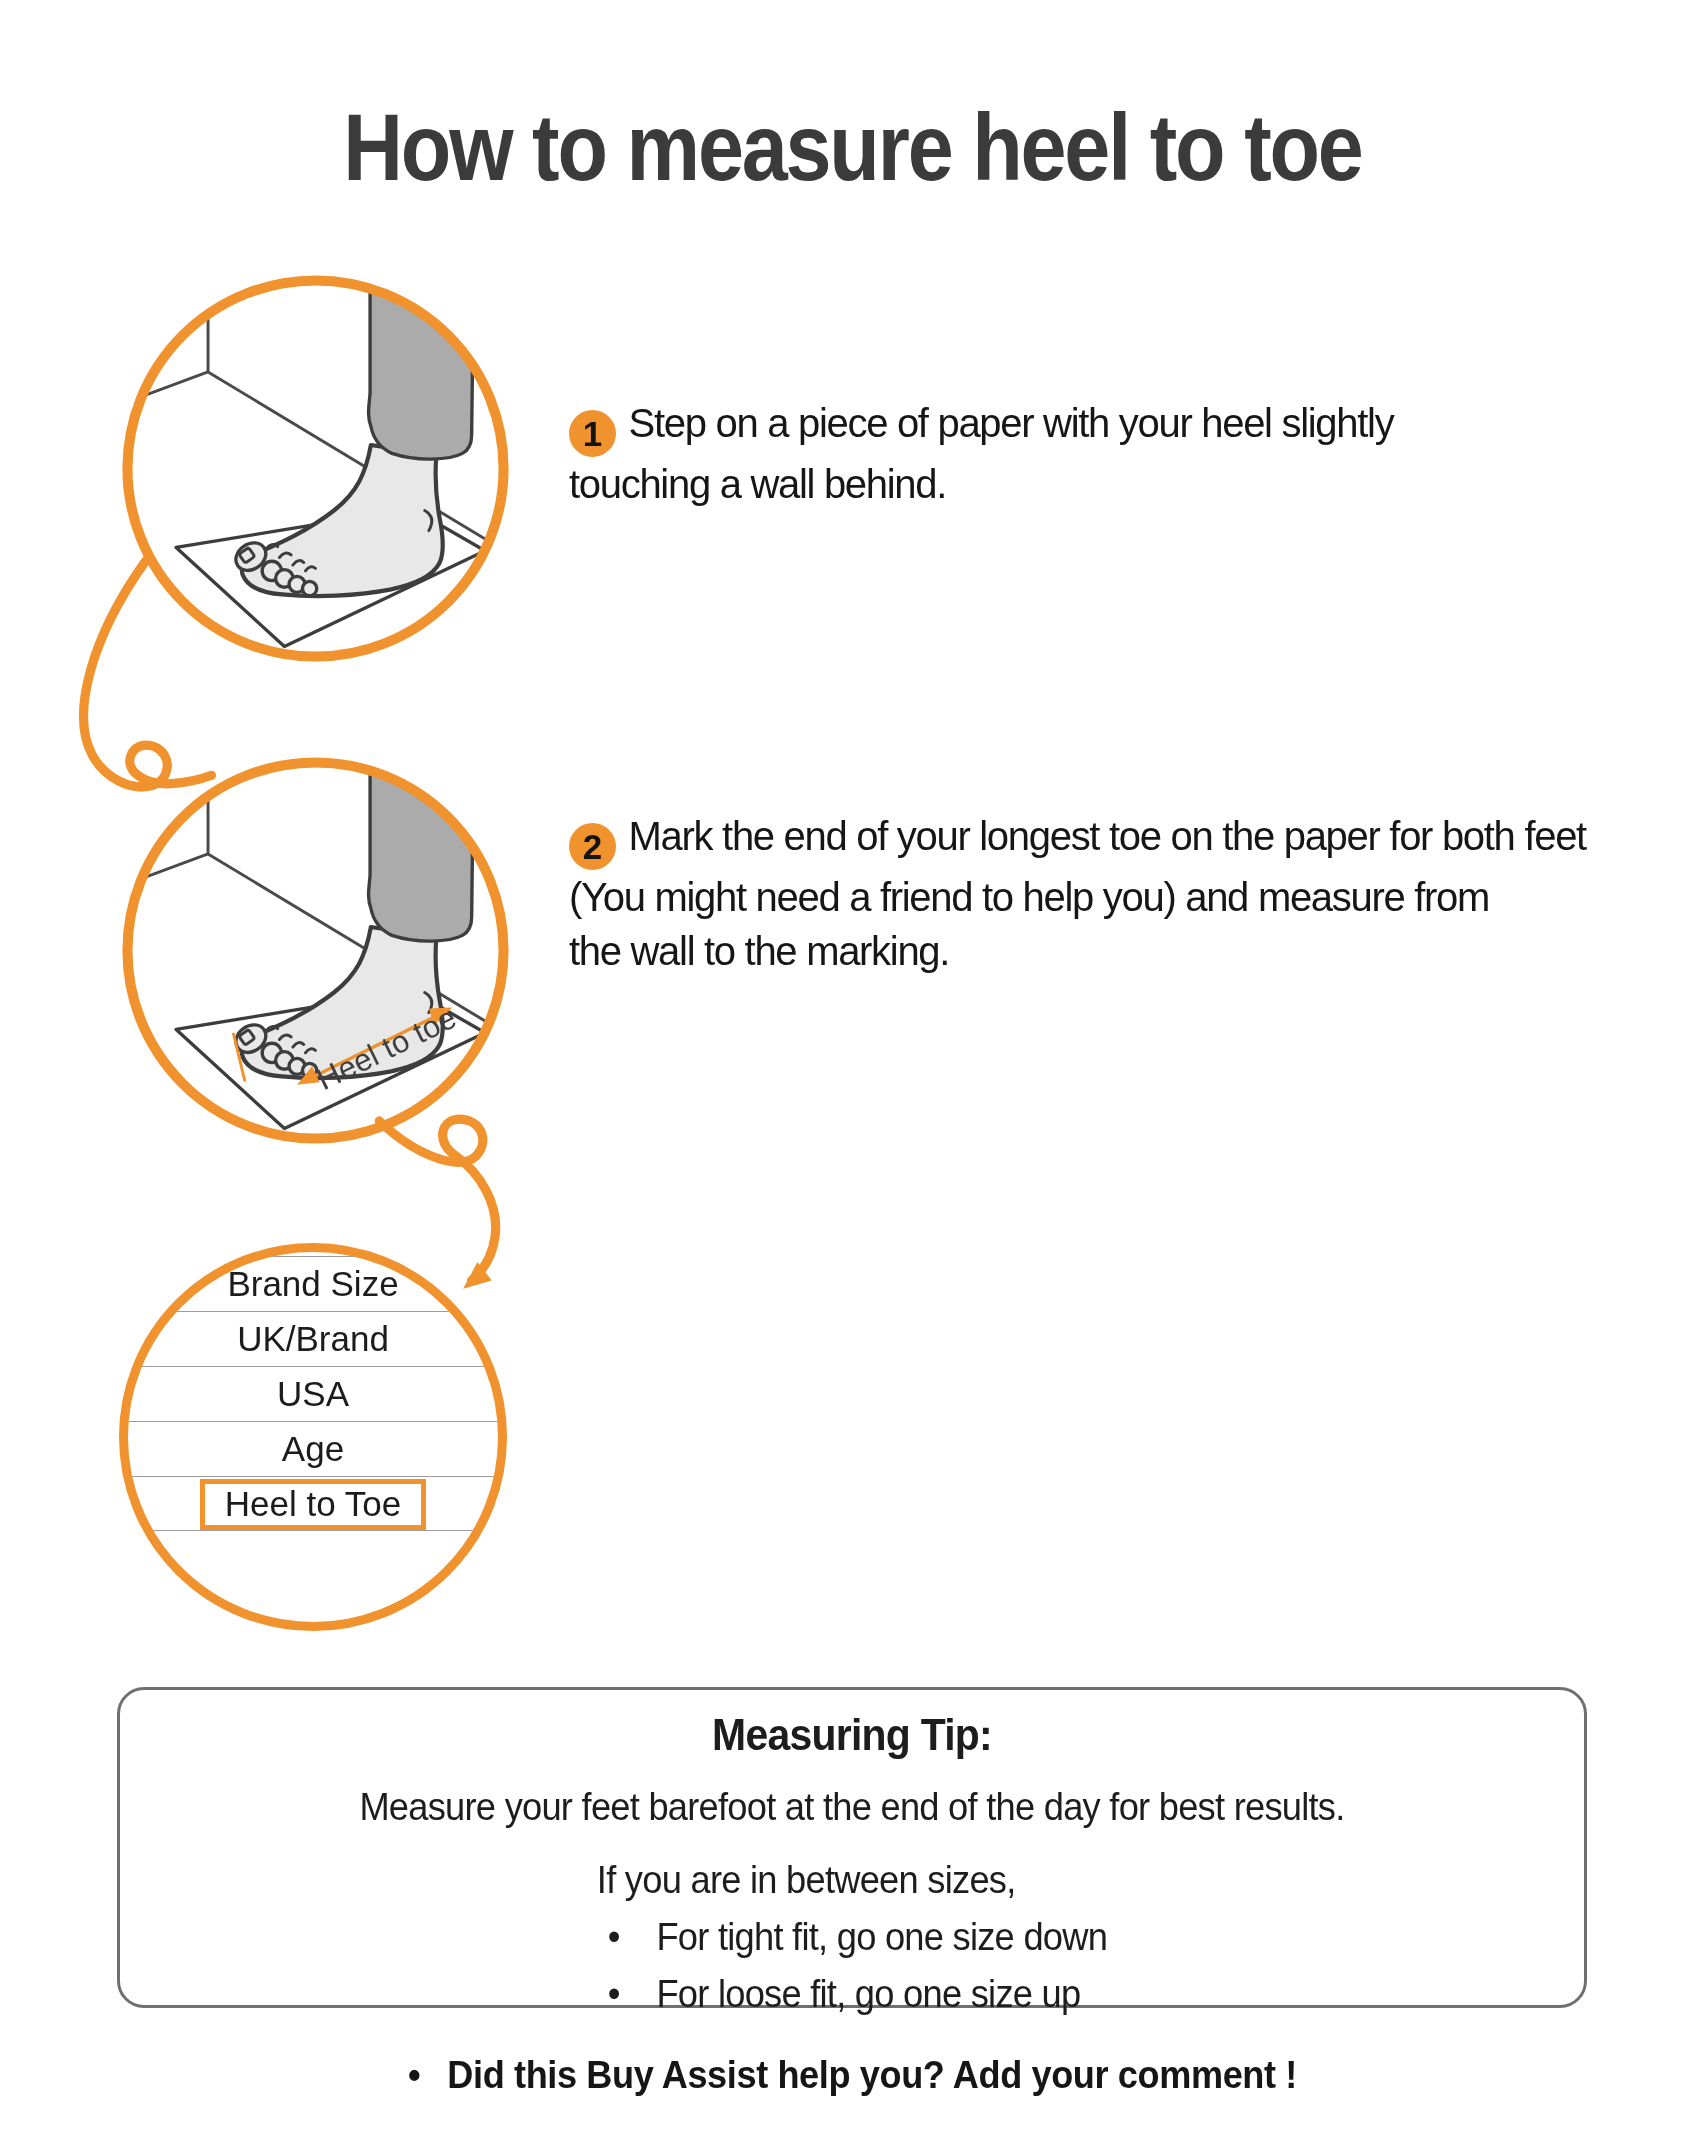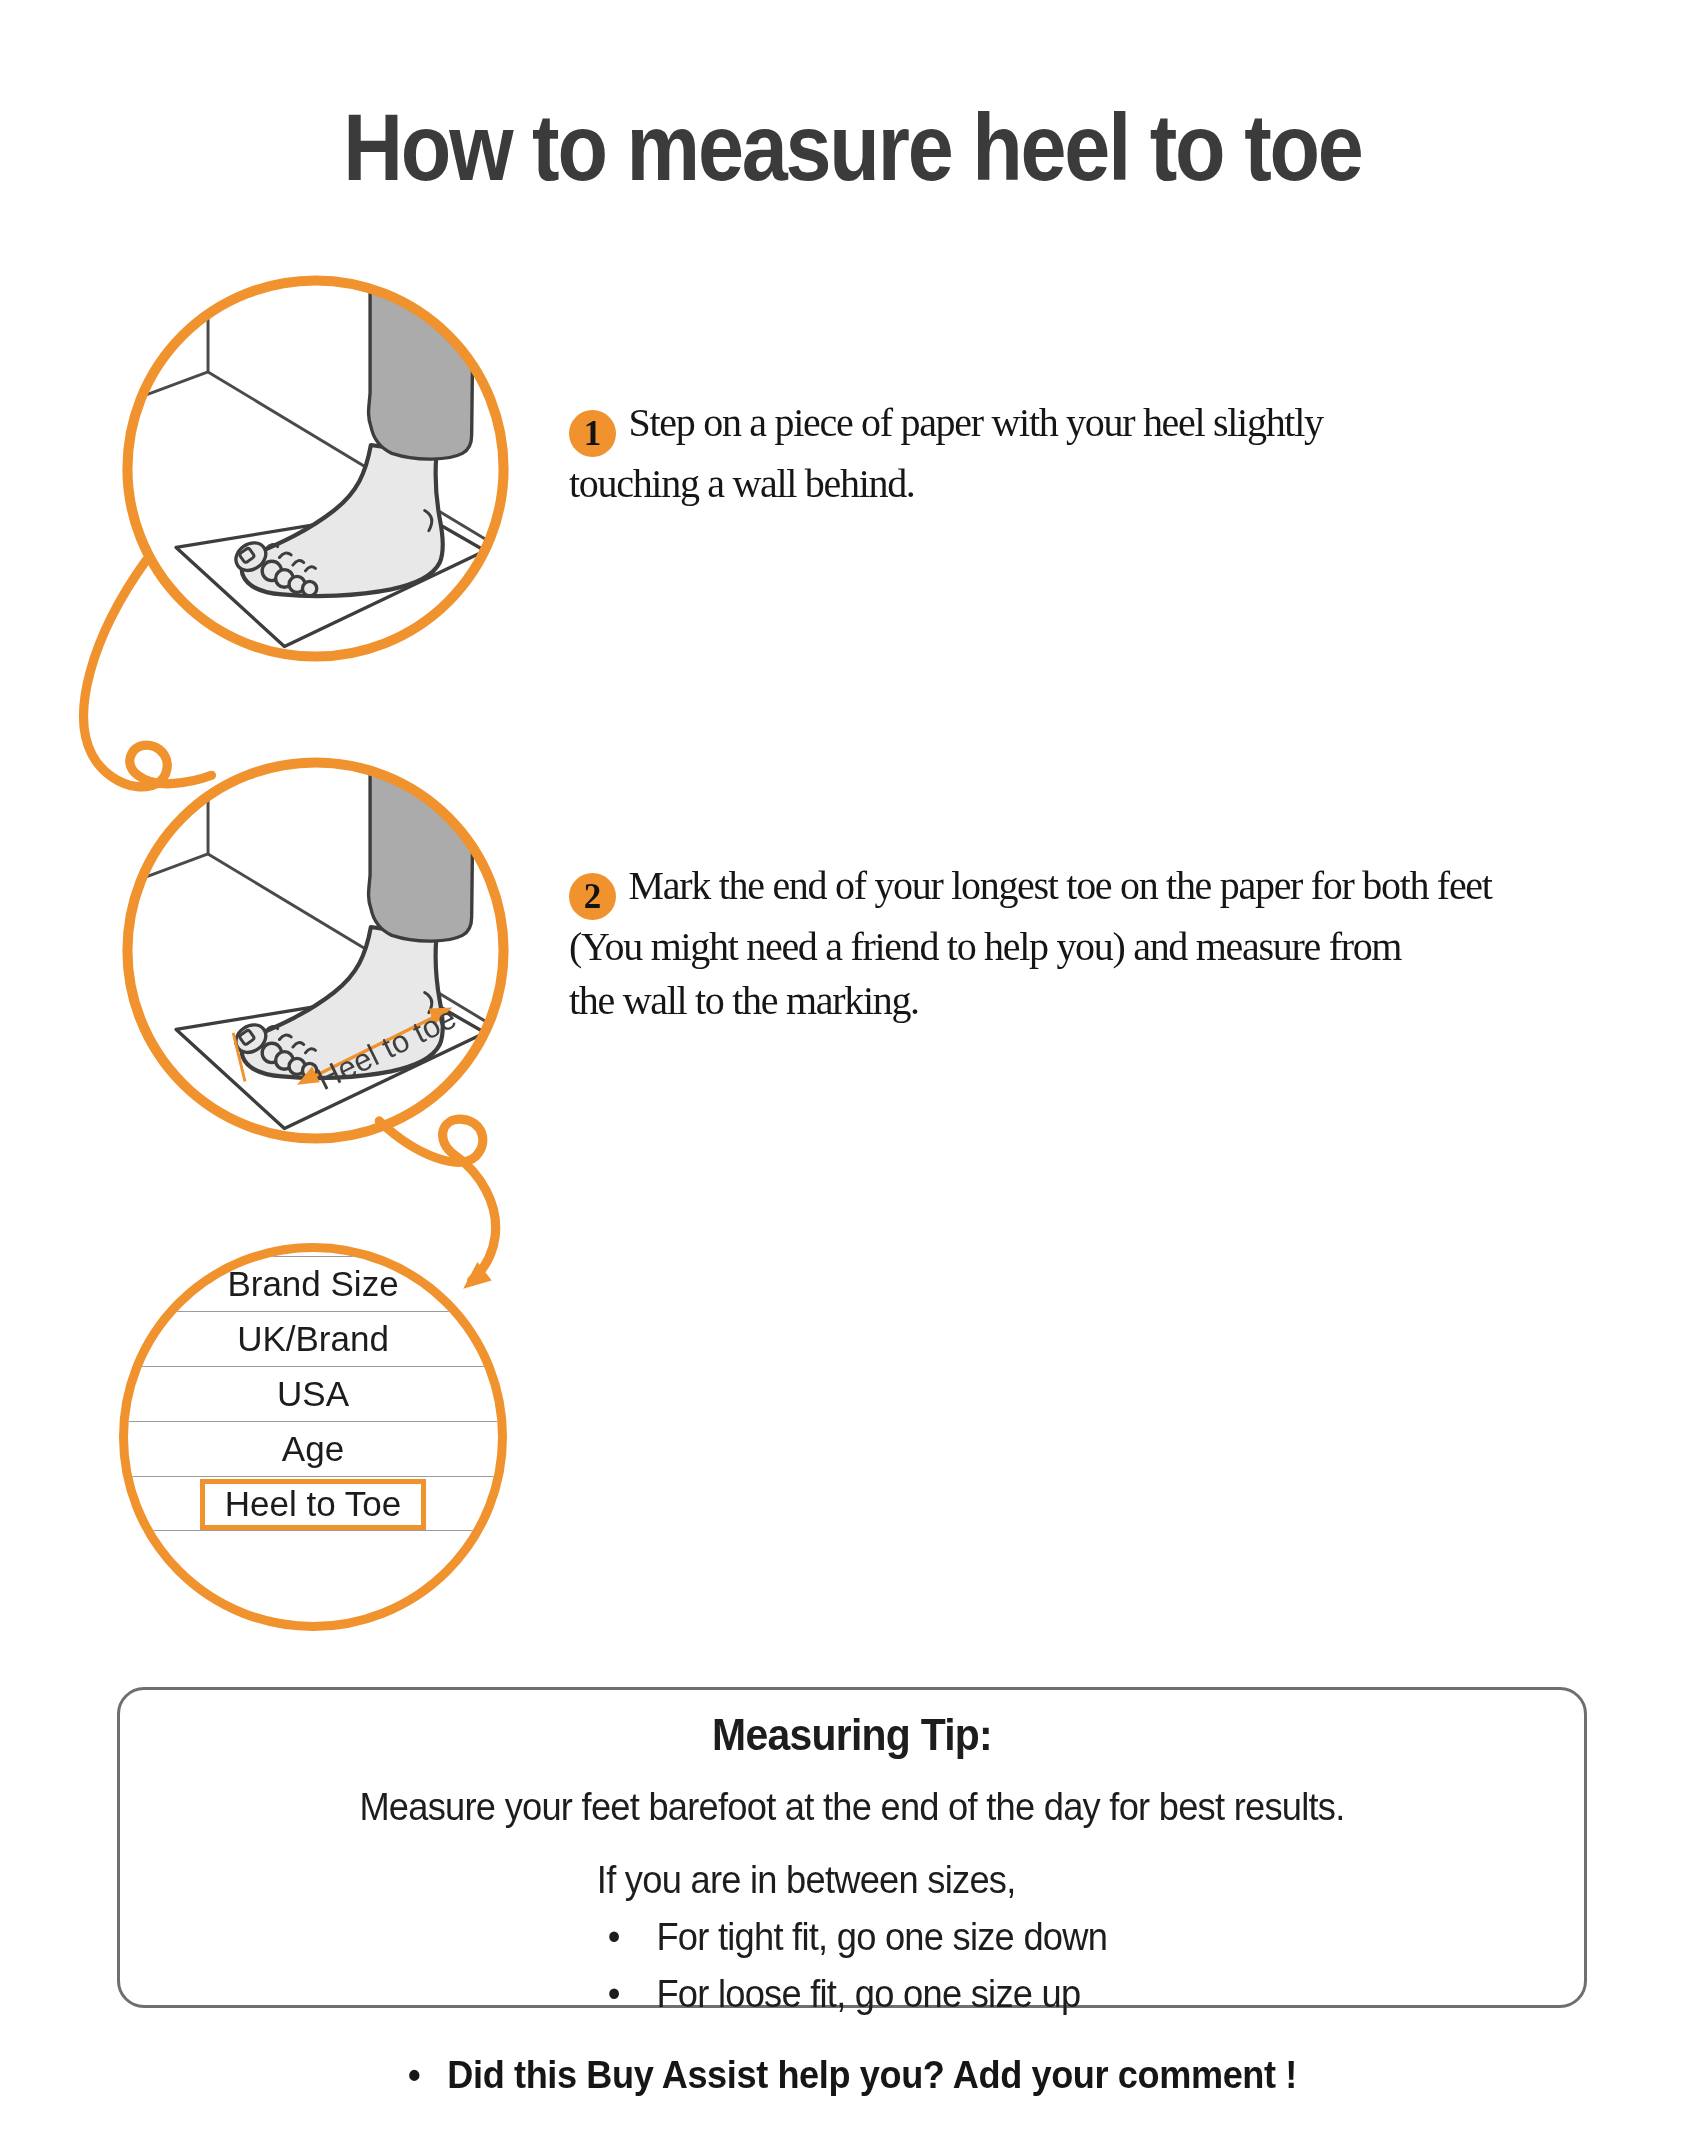--- a/index.html
+++ b/index.html
@@ -21,24 +21,24 @@
   .circle-svg { position:absolute; width:403px; height:403px; }
   #circle1 { left:114px; top:267px; }
   #circle2 { left:114px; top:749px; }
 
   
   .squiggle-layer { position:absolute; left:0; top:0; width:1705px; height:2148px; pointer-events:none; }
 
   
   .step {
     position:absolute; color:#161616; font-size:40px;
-    letter-spacing:-1.3px; line-height:54px;font-family:Liberation Serif, serif;
+    letter-spacing:-1.3px; line-height:54px;
   }
   #step1 { left:569px; top:396px; width:990px; }
-  #step2 { left:569px; top:859px; width:1091px; }
+  #step2 { left:569px; top:809px; width:1091px; }
   #step3 { left:569px; top:1373px; width:940px; }
   .step-badge {
     display:inline-block; width:47px; height:47px; border-radius:50%;
     background:#F0922D; color:#131313; font-weight:bold; font-size:35px;
     line-height:47px; text-align:center; letter-spacing:0;
     margin-right:12.6px; vertical-align:-9.2px;
   }
   .step-text { white-space:pre-line; }
 
   

